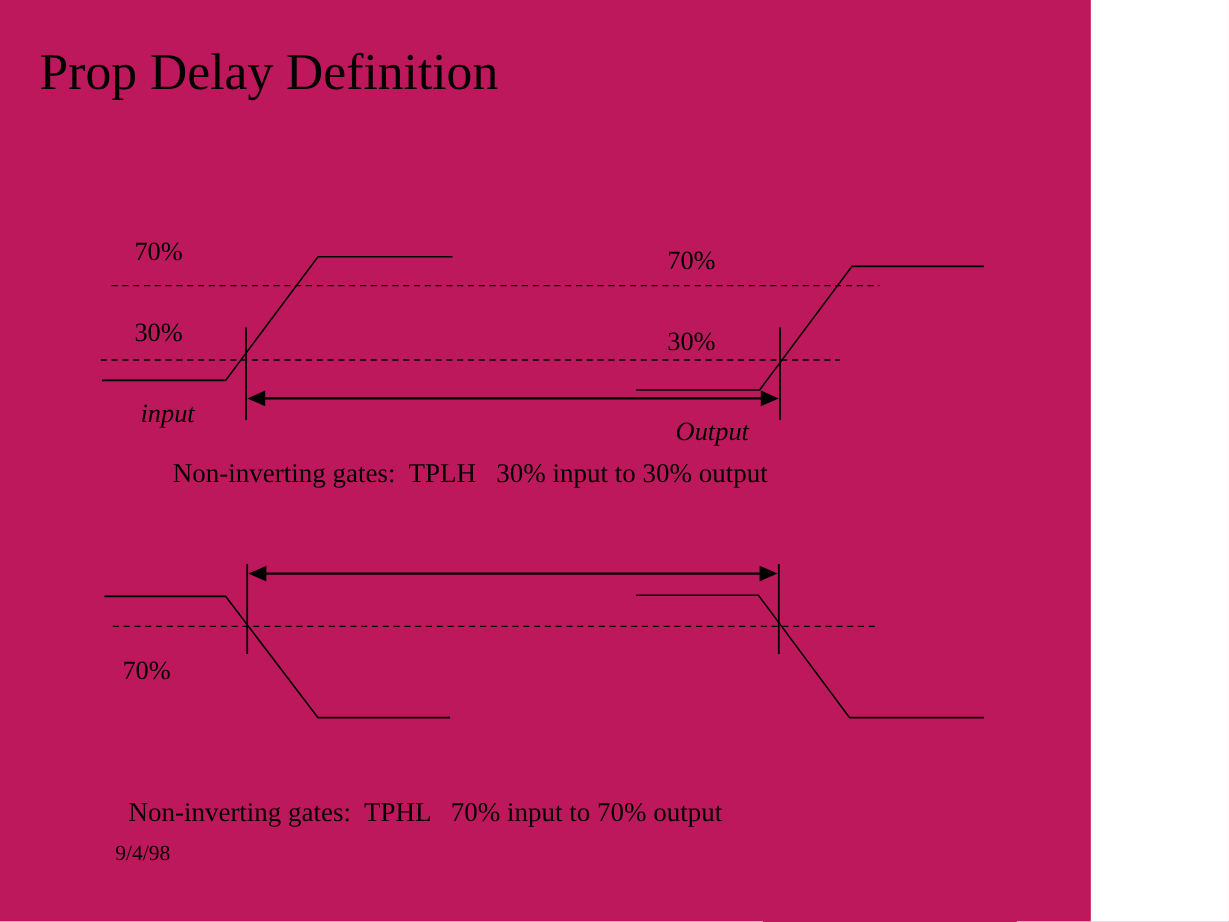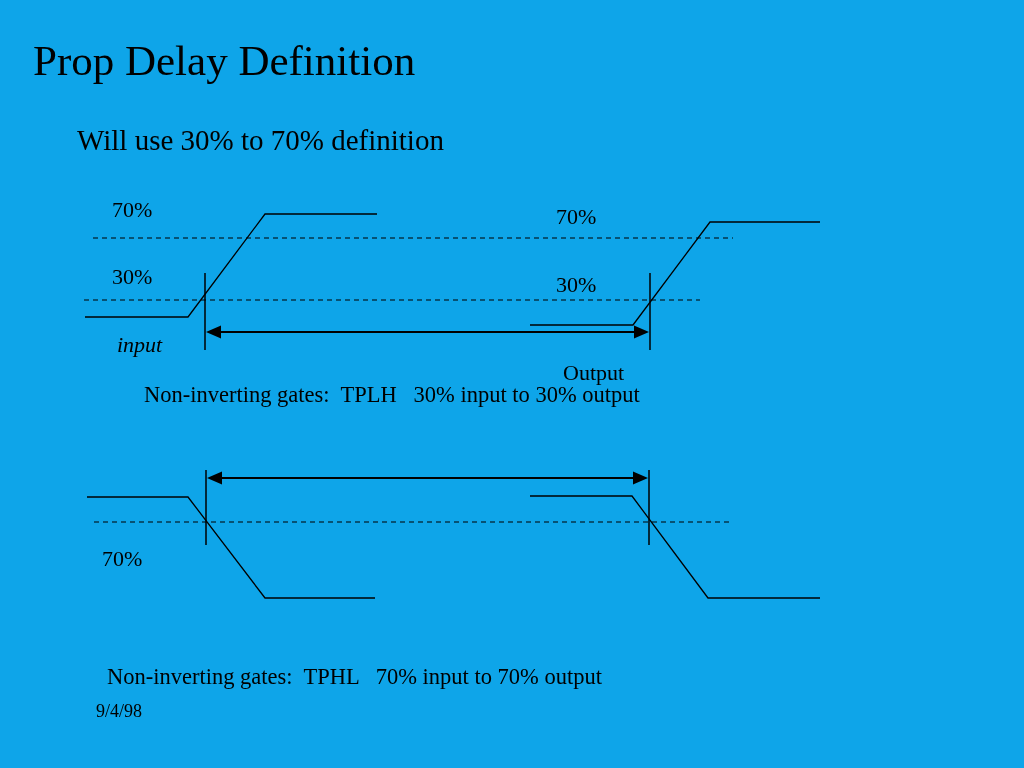--- a/index.html
+++ b/index.html
@@ -1,20 +1,20 @@
 <!DOCTYPE html>
 <html><head>
 <meta charset="utf-8">
 <style>
   html, body { margin: 0; padding: 0; background: #ffffff; }
   #slide {
     position: relative;
-    width: 1024px;
+    width: 909px;
     height: 768px;
-    background: #0ea5e9;
+    background: #be185d;
     overflow: hidden;
     font-family: "Liberation Serif", "DejaVu Serif", serif;
     color: #000000;
   }
   #linework {
     position: absolute;
     left: 0; top: 0;
     width: 1024px; height: 768px;
   }
   .lbl {
@@ -23,21 +23,21 @@
     line-height: 1;
     color: #000000;
   }
   .t-title   { left: 33px;  top: 39px;  font-size: 43px; }
   .t-sub     { left: 77px;  top: 126px; font-size: 29px; }
   .t-70a     { left: 112px; top: 199px; font-size: 22px; }
   .t-30a     { left: 112px; top: 266px; font-size: 22px; }
   .t-input   { left: 117px; top: 334px; font-size: 22px; font-style: italic; }
   .t-70b     { left: 556px; top: 206px; font-size: 22px; }
   .t-30b     { left: 556px; top: 274px; font-size: 22px; }
-  .t-output  { left: 563px; top: 362px; font-size: 22px; }
+  .t-output  { left: 563px; top: 349px; font-size: 22px; font-style: italic; }
   .t-cap1    { left: 98px;  top: 384px; font-size: 22.5px; margin-left: 46px; }
   .t-70c     { left: 102px; top: 548px; font-size: 22px; }
   .t-cap2    { left: 107px; top: 666px; font-size: 22.5px; }
   .t-date    { left: 84px;  top: 702px; font-size: 18px; margin-left: 12px; }
 
   .wave   { fill: none; stroke: #000000; stroke-width: 1.3px; }
   .dashln { fill: none; stroke: #000000; stroke-width: 1.2px; stroke-dasharray: 5 4; }
   .tick   { fill: none; stroke: #000000; stroke-width: 1.5px; }
   .shaft  { fill: none; stroke: #000000; stroke-width: 1.8px; }
   .ahead  { fill: #000000; stroke: none; }
@@ -67,21 +67,20 @@
       <path class="wave" d="M 530 496 L 632 496 L 708 598 L 820 598"></path>
       <path class="tick" d="M 206 470 V 545"></path>
       <path class="tick" d="M 649 470 V 545"></path>
       <path class="shaft" d="M 219 478 H 637"></path>
       <path class="ahead" d="M 207 478 L 222 471.5 L 222 484.5 Z"></path>
       <path class="ahead" d="M 648 478 L 633 471.5 L 633 484.5 Z"></path>
     </g>
   </svg>
 
   <div class="lbl t-title">Prop Delay Definition</div>
-  <div class="lbl t-sub">Will use 30% to 70% definition</div>
 
   <div class="lbl t-70a">70%</div>
   <div class="lbl t-30a">30%</div>
   <div class="lbl t-input">input</div>
   <div class="lbl t-70b">70%</div>
   <div class="lbl t-30b">30%</div>
   <div class="lbl t-output">Output</div>
   <div class="lbl t-cap1">Non-inverting gates:  TPLH   30% input to 30% output</div>
 
   <div class="lbl t-70c">70%</div>

